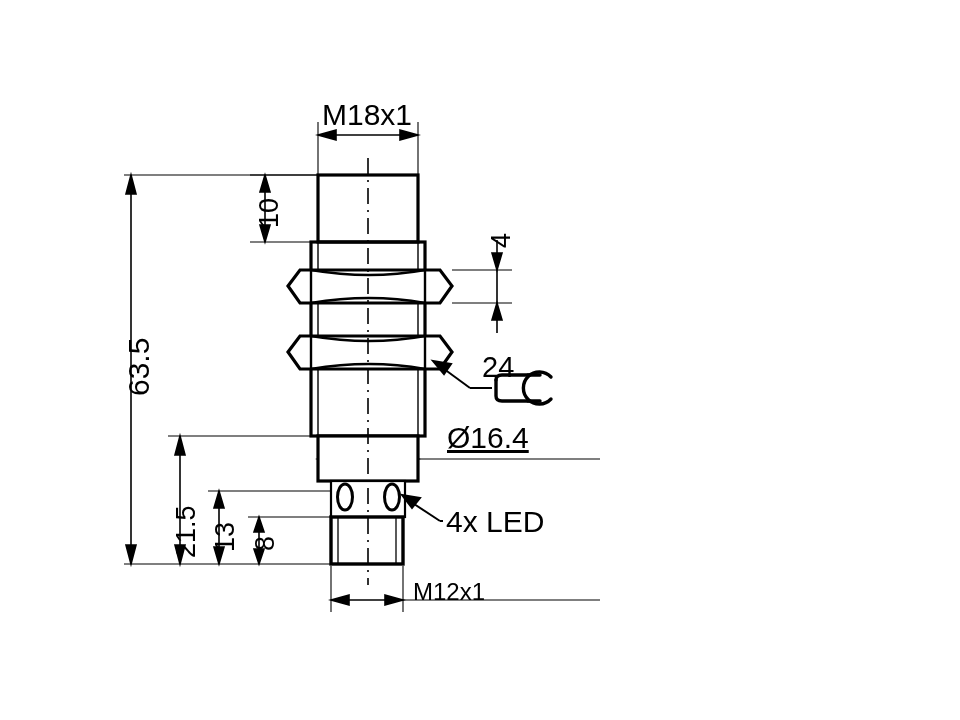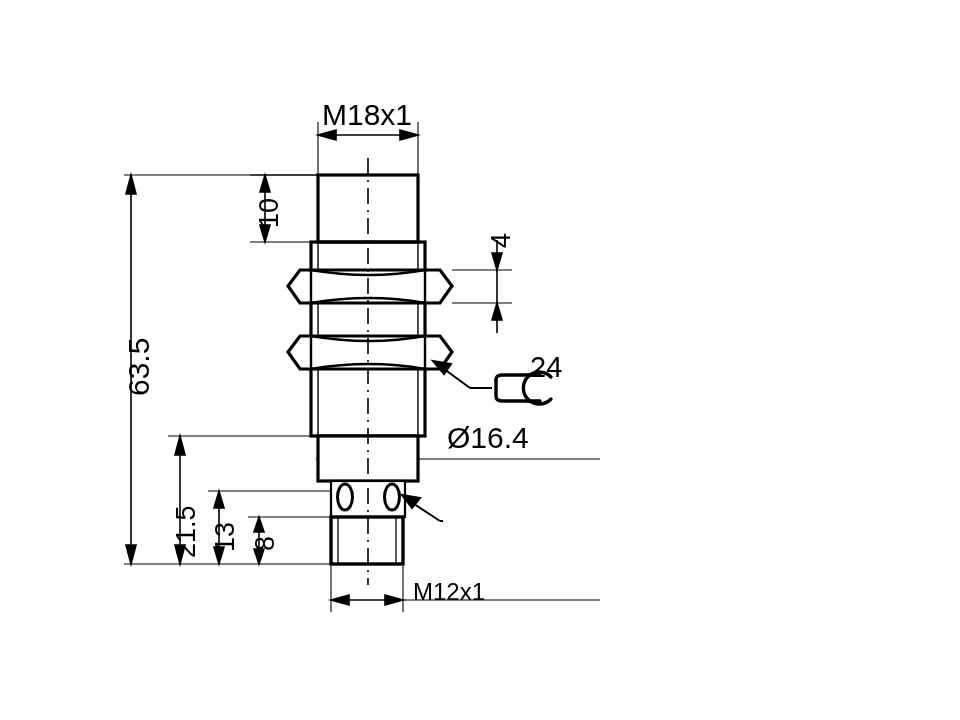--- a/index.html
+++ b/index.html
@@ -152,26 +152,27 @@
   </svg>
 
   <div class="lbl" style="left:322px;top:100px;font-size:30px;">M18x1</div>
 
   <div class="lbl rot" style="left:256px;top:228px;font-size:27px;">10</div>
 
   <div class="lbl rot" style="left:488px;top:248px;font-size:27px;">4</div>
 
   <div class="lbl rot" style="left:124px;top:396px;font-size:30px;">63.5</div>
 
-  <div class="lbl" style="left:482px;top:353px;font-size:29px;margin-left:48px;">24</div>
+  <div class="lbl" style="left:482px;top:353px;font-size:29px;">24</div>
 
-  <div class="lbl" style="left:447px;top:423px;font-size:30px;">Ø16.4</div>
+  <div class="lbl" style="left:447px;top:423px;font-size:30px;text-decoration:underline;">Ø16.4</div>
 
   <div class="lbl rot" style="left:173px;top:558px;font-size:27px;">21.5</div>
 
   <div class="lbl rot" style="left:212px;top:552px;font-size:27px;">13</div>
 
   <div class="lbl rot" style="left:252px;top:551px;font-size:27px;">8</div>
 
+  <div class="lbl" style="left:446px;top:507px;font-size:30px;">4x LED</div>
 
   <div class="lbl" style="left:413px;top:580px;font-size:24px;">M12x1</div>
 
 </div>
 
 </body></html>

